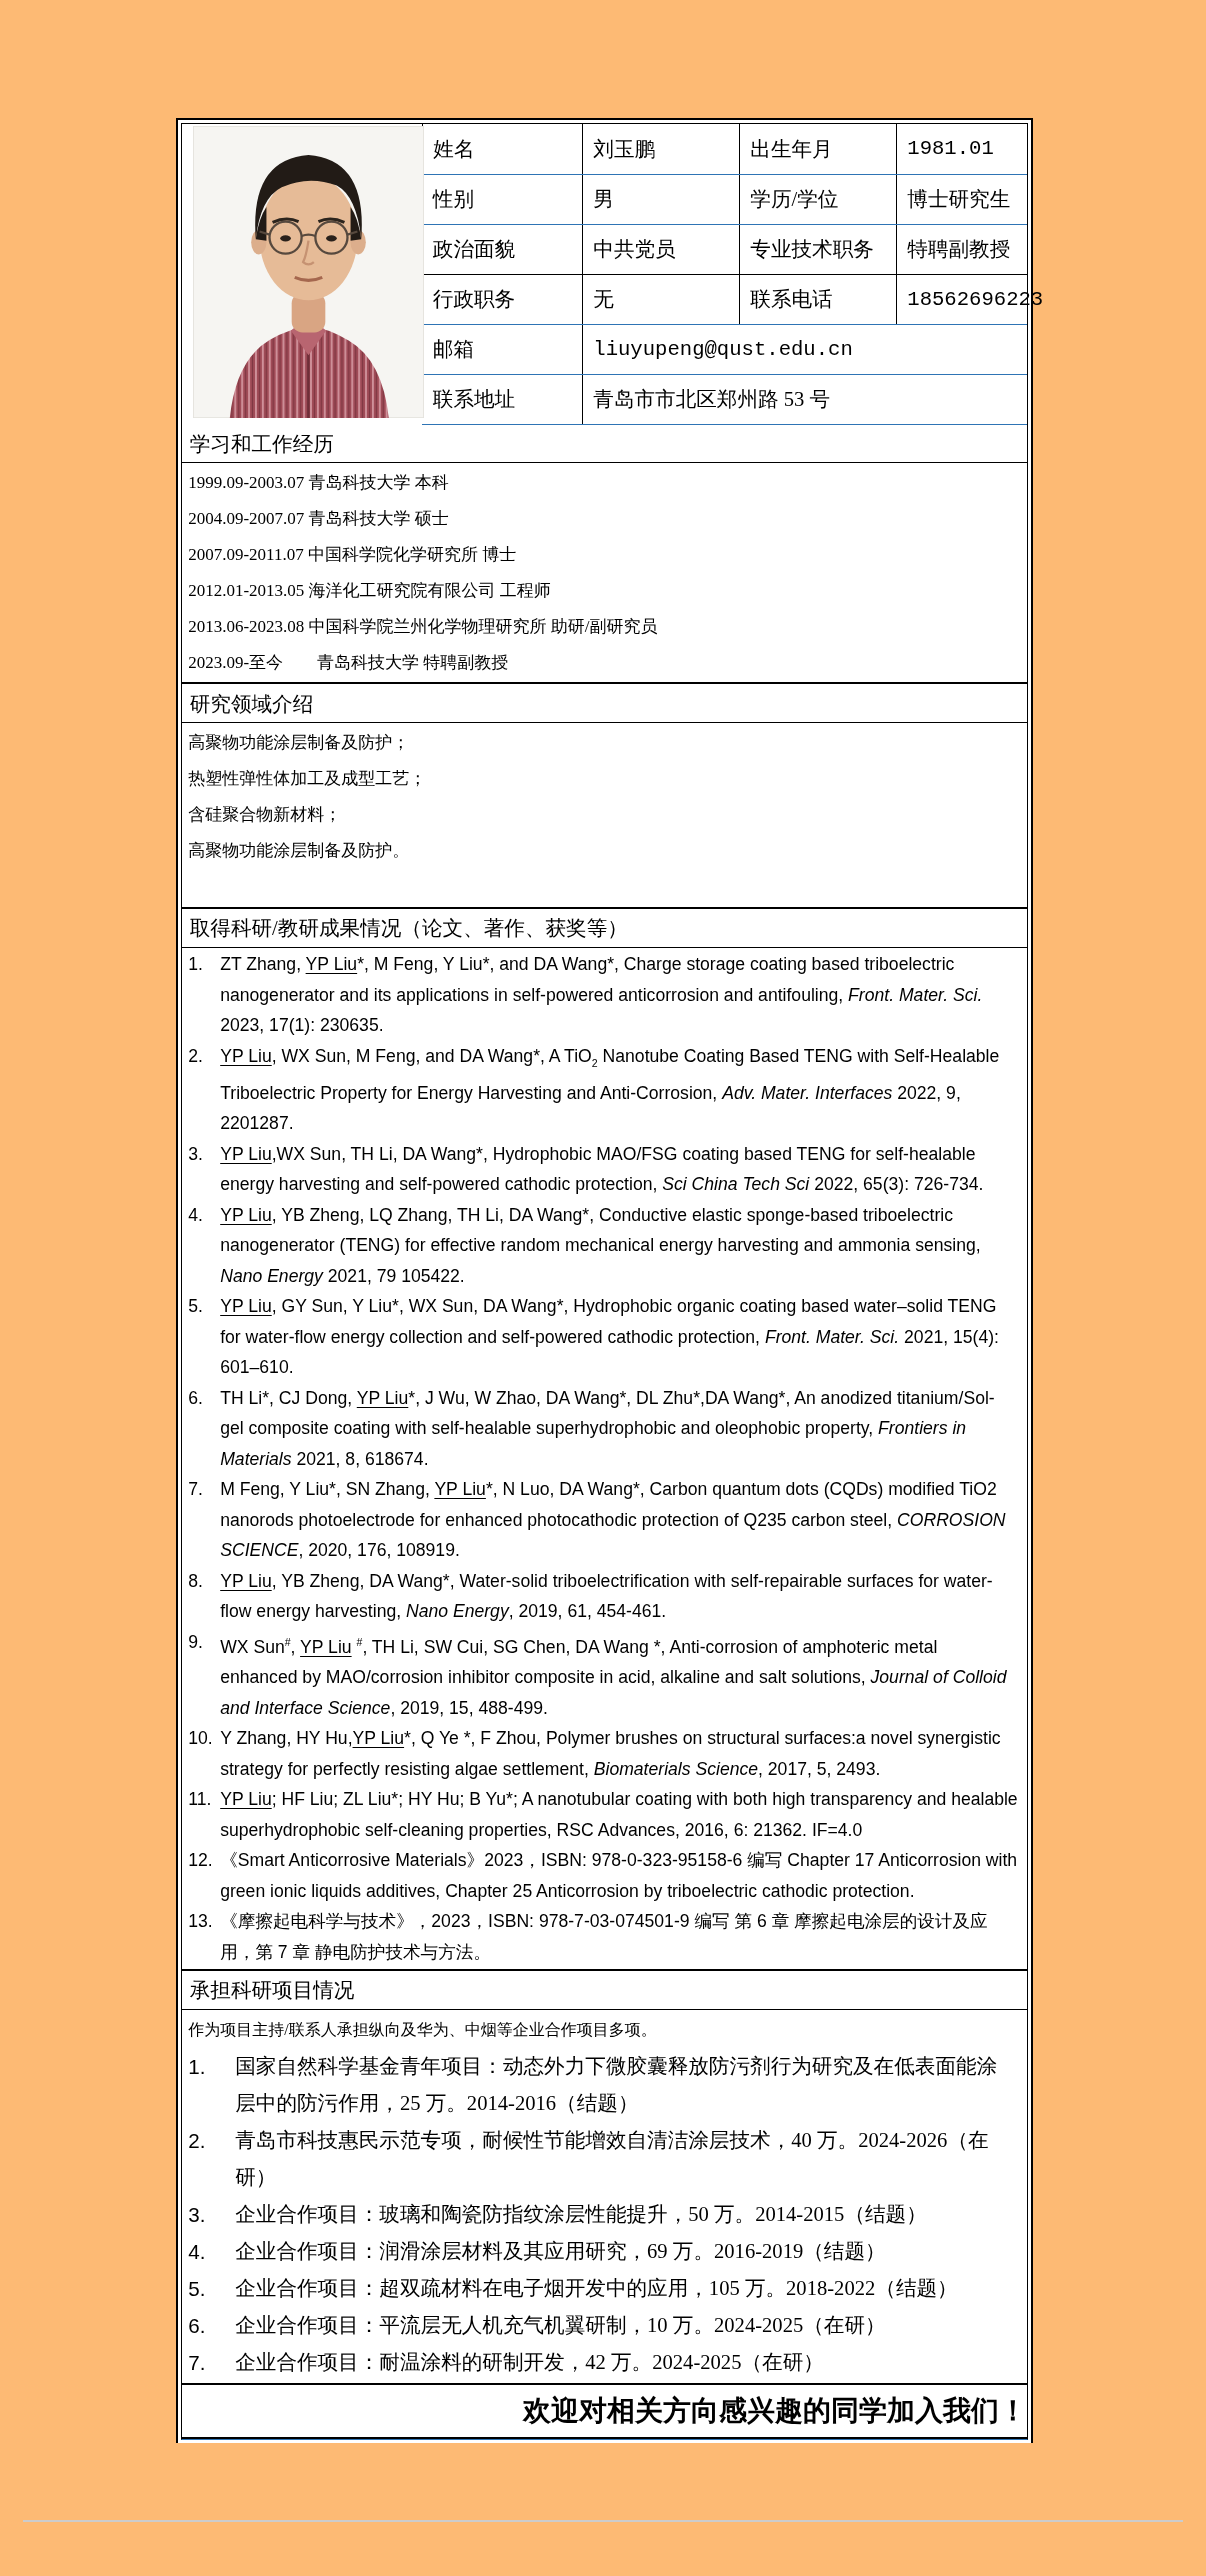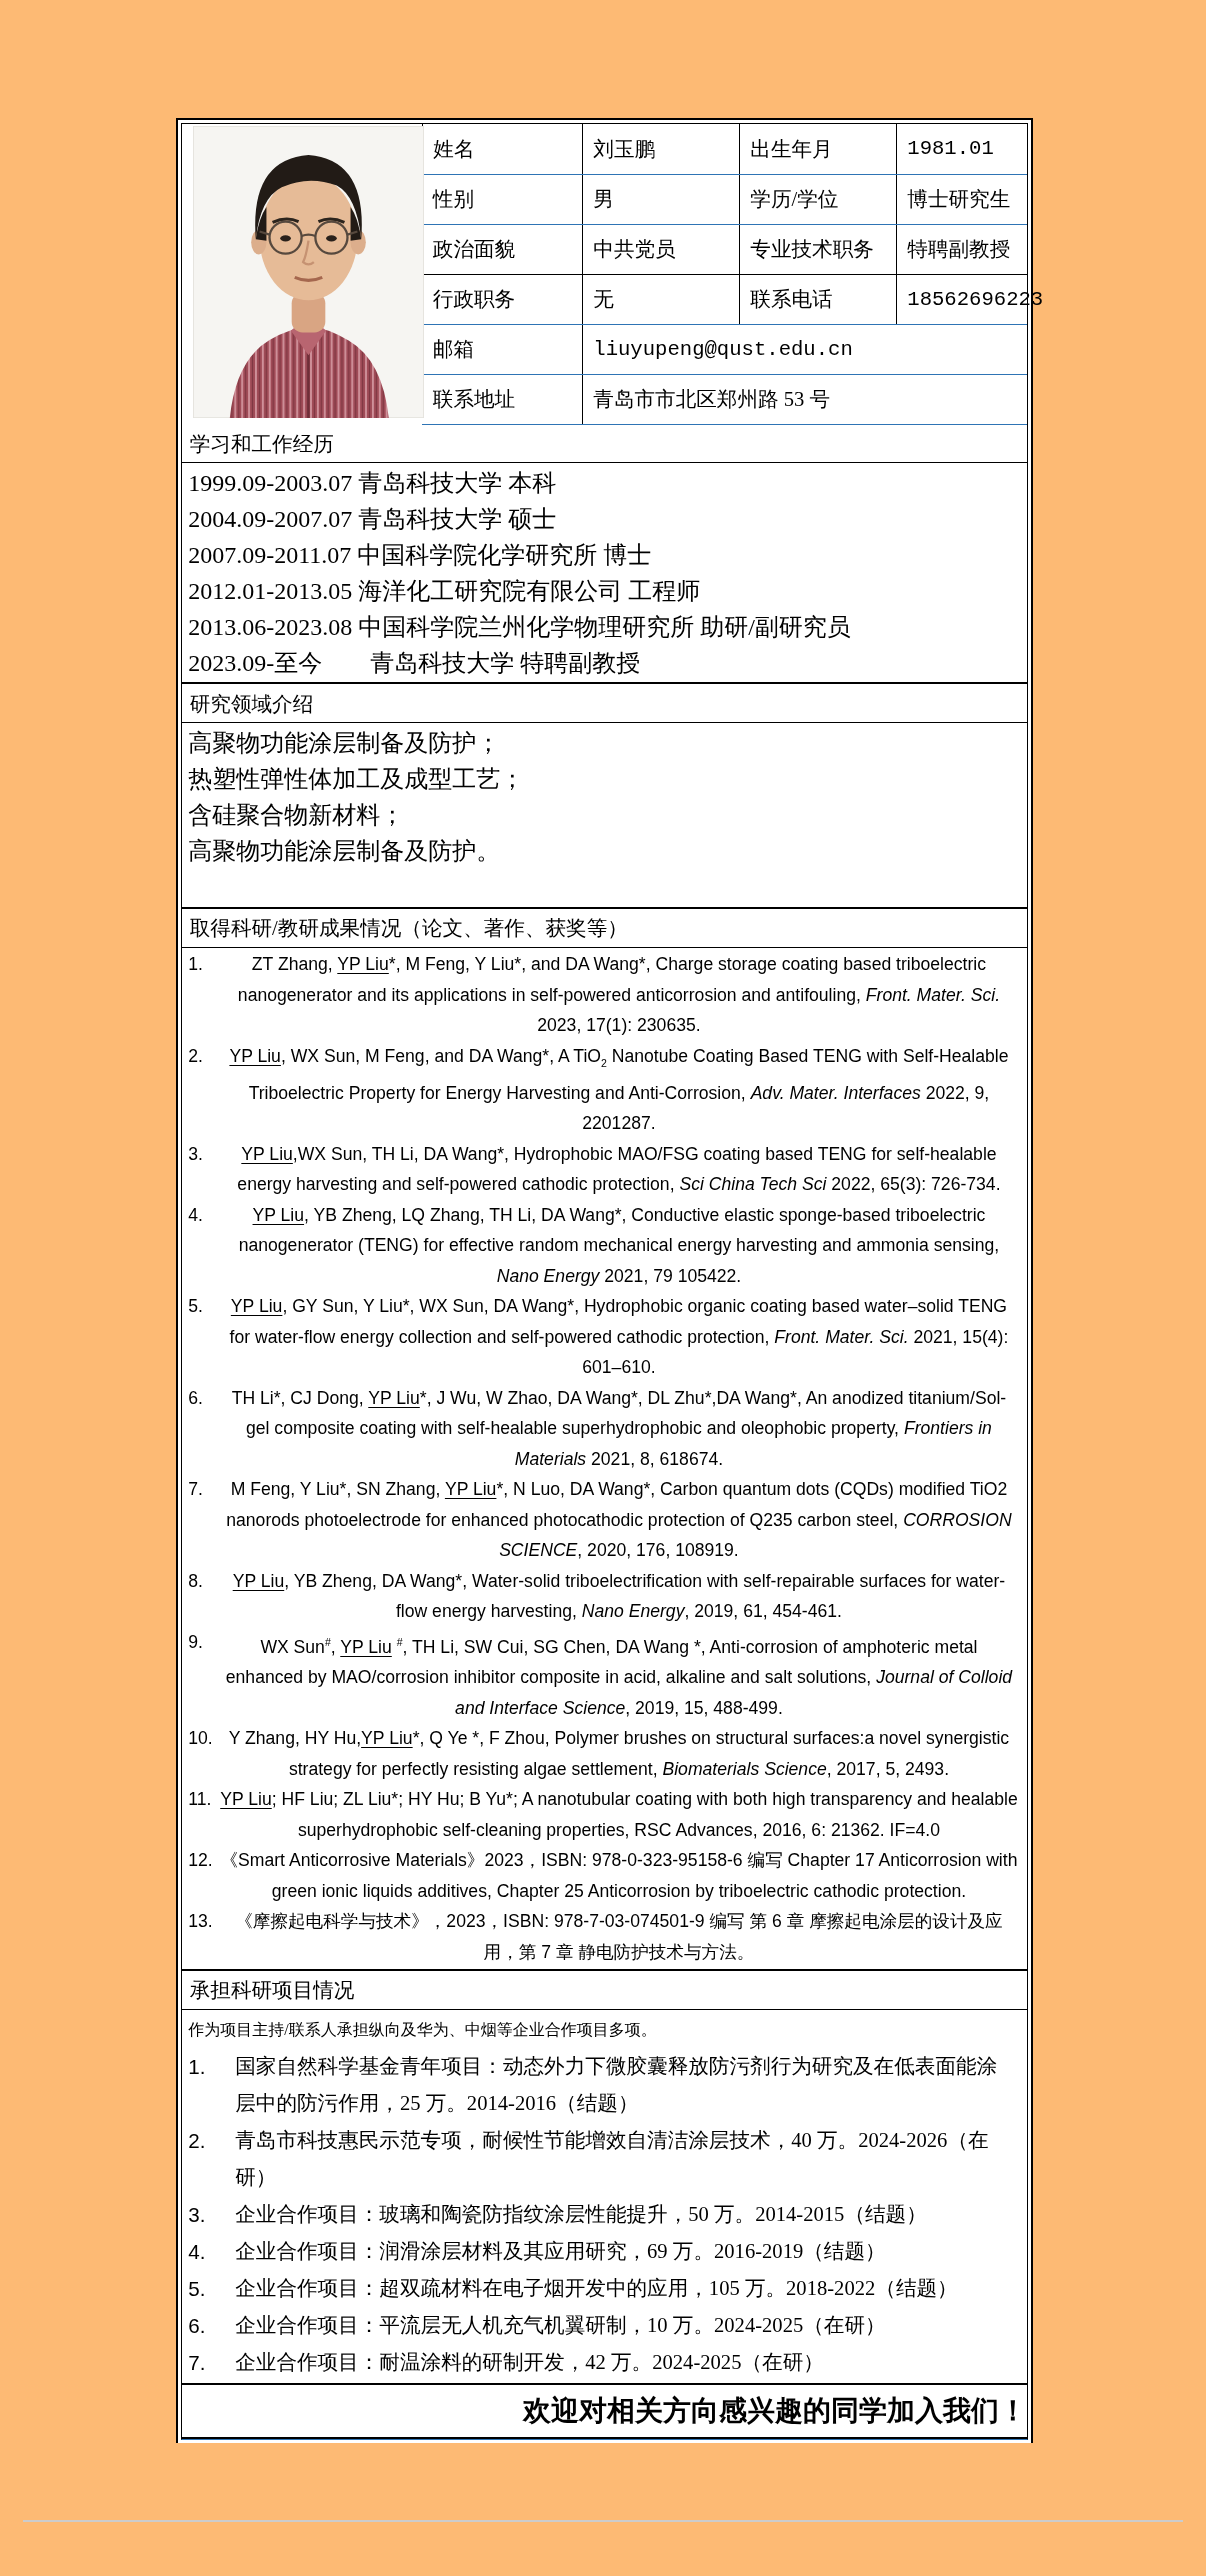--- a/index.html
+++ b/index.html
@@ -20,27 +20,27 @@
   tr.b-blue  td{ border-bottom:1.5px solid var(--blue); }
   tr.b-black td{ border-bottom:0.8px solid #000; }
   tr.b-blue td.photo-cell, tr.b-black td.photo-cell{ border-bottom:none; }
   .sans{ font-family:Liberation Mono, monospace; }
   .col-l1{ width:160px; } .col-v1{ width:157px; } .col-l2{ width:157px; }
 
   
   .section-header{ border-top:2.3px solid #000; border-bottom:1.5px solid #000;
                    font-size:20.6px; padding:5.3px 7.6px 4.6px 7.6px; }
   .content{ padding:1.5px 9.2px 1.5px 6.1px; }
-  .text-line{ font-size:24px; line-height:36px; white-space:pre-wrap; }
+  .text-line{ font-size:17px; line-height:36px; white-space:pre-wrap; }
   .research-block{ padding-bottom:38px; }
 
   .pub-item{ display:flex; font-family:"Liberation Sans","DejaVu Sans",sans-serif;
              font-size:17.6px; line-height:30.5px; }
   .pub-item .num{ width:32px; flex:0 0 32px; }
-  .pub-item .pub-text{ flex:1;text-align:center; }
+  .pub-item .pub-text{ flex:1; }
   .pub-text i{ font-style:italic; }
   .pub-text u{ text-decoration:underline; text-underline-offset:3.1px; }
   .pub-text sup{ font-size:60%; vertical-align:super; }
   .pub-text sub{ font-size:60%; vertical-align:sub; }
 
   .proj-intro{ font-size:16px; line-height:37px; }
   .proj-item{ display:flex; font-size:20.6px; line-height:37px; }
   .proj-item .pnum{ width:47px; flex:0 0 47px; font-family:"Liberation Sans","DejaVu Sans",sans-serif; }
   .proj-item .ptext{ flex:1; }
 

